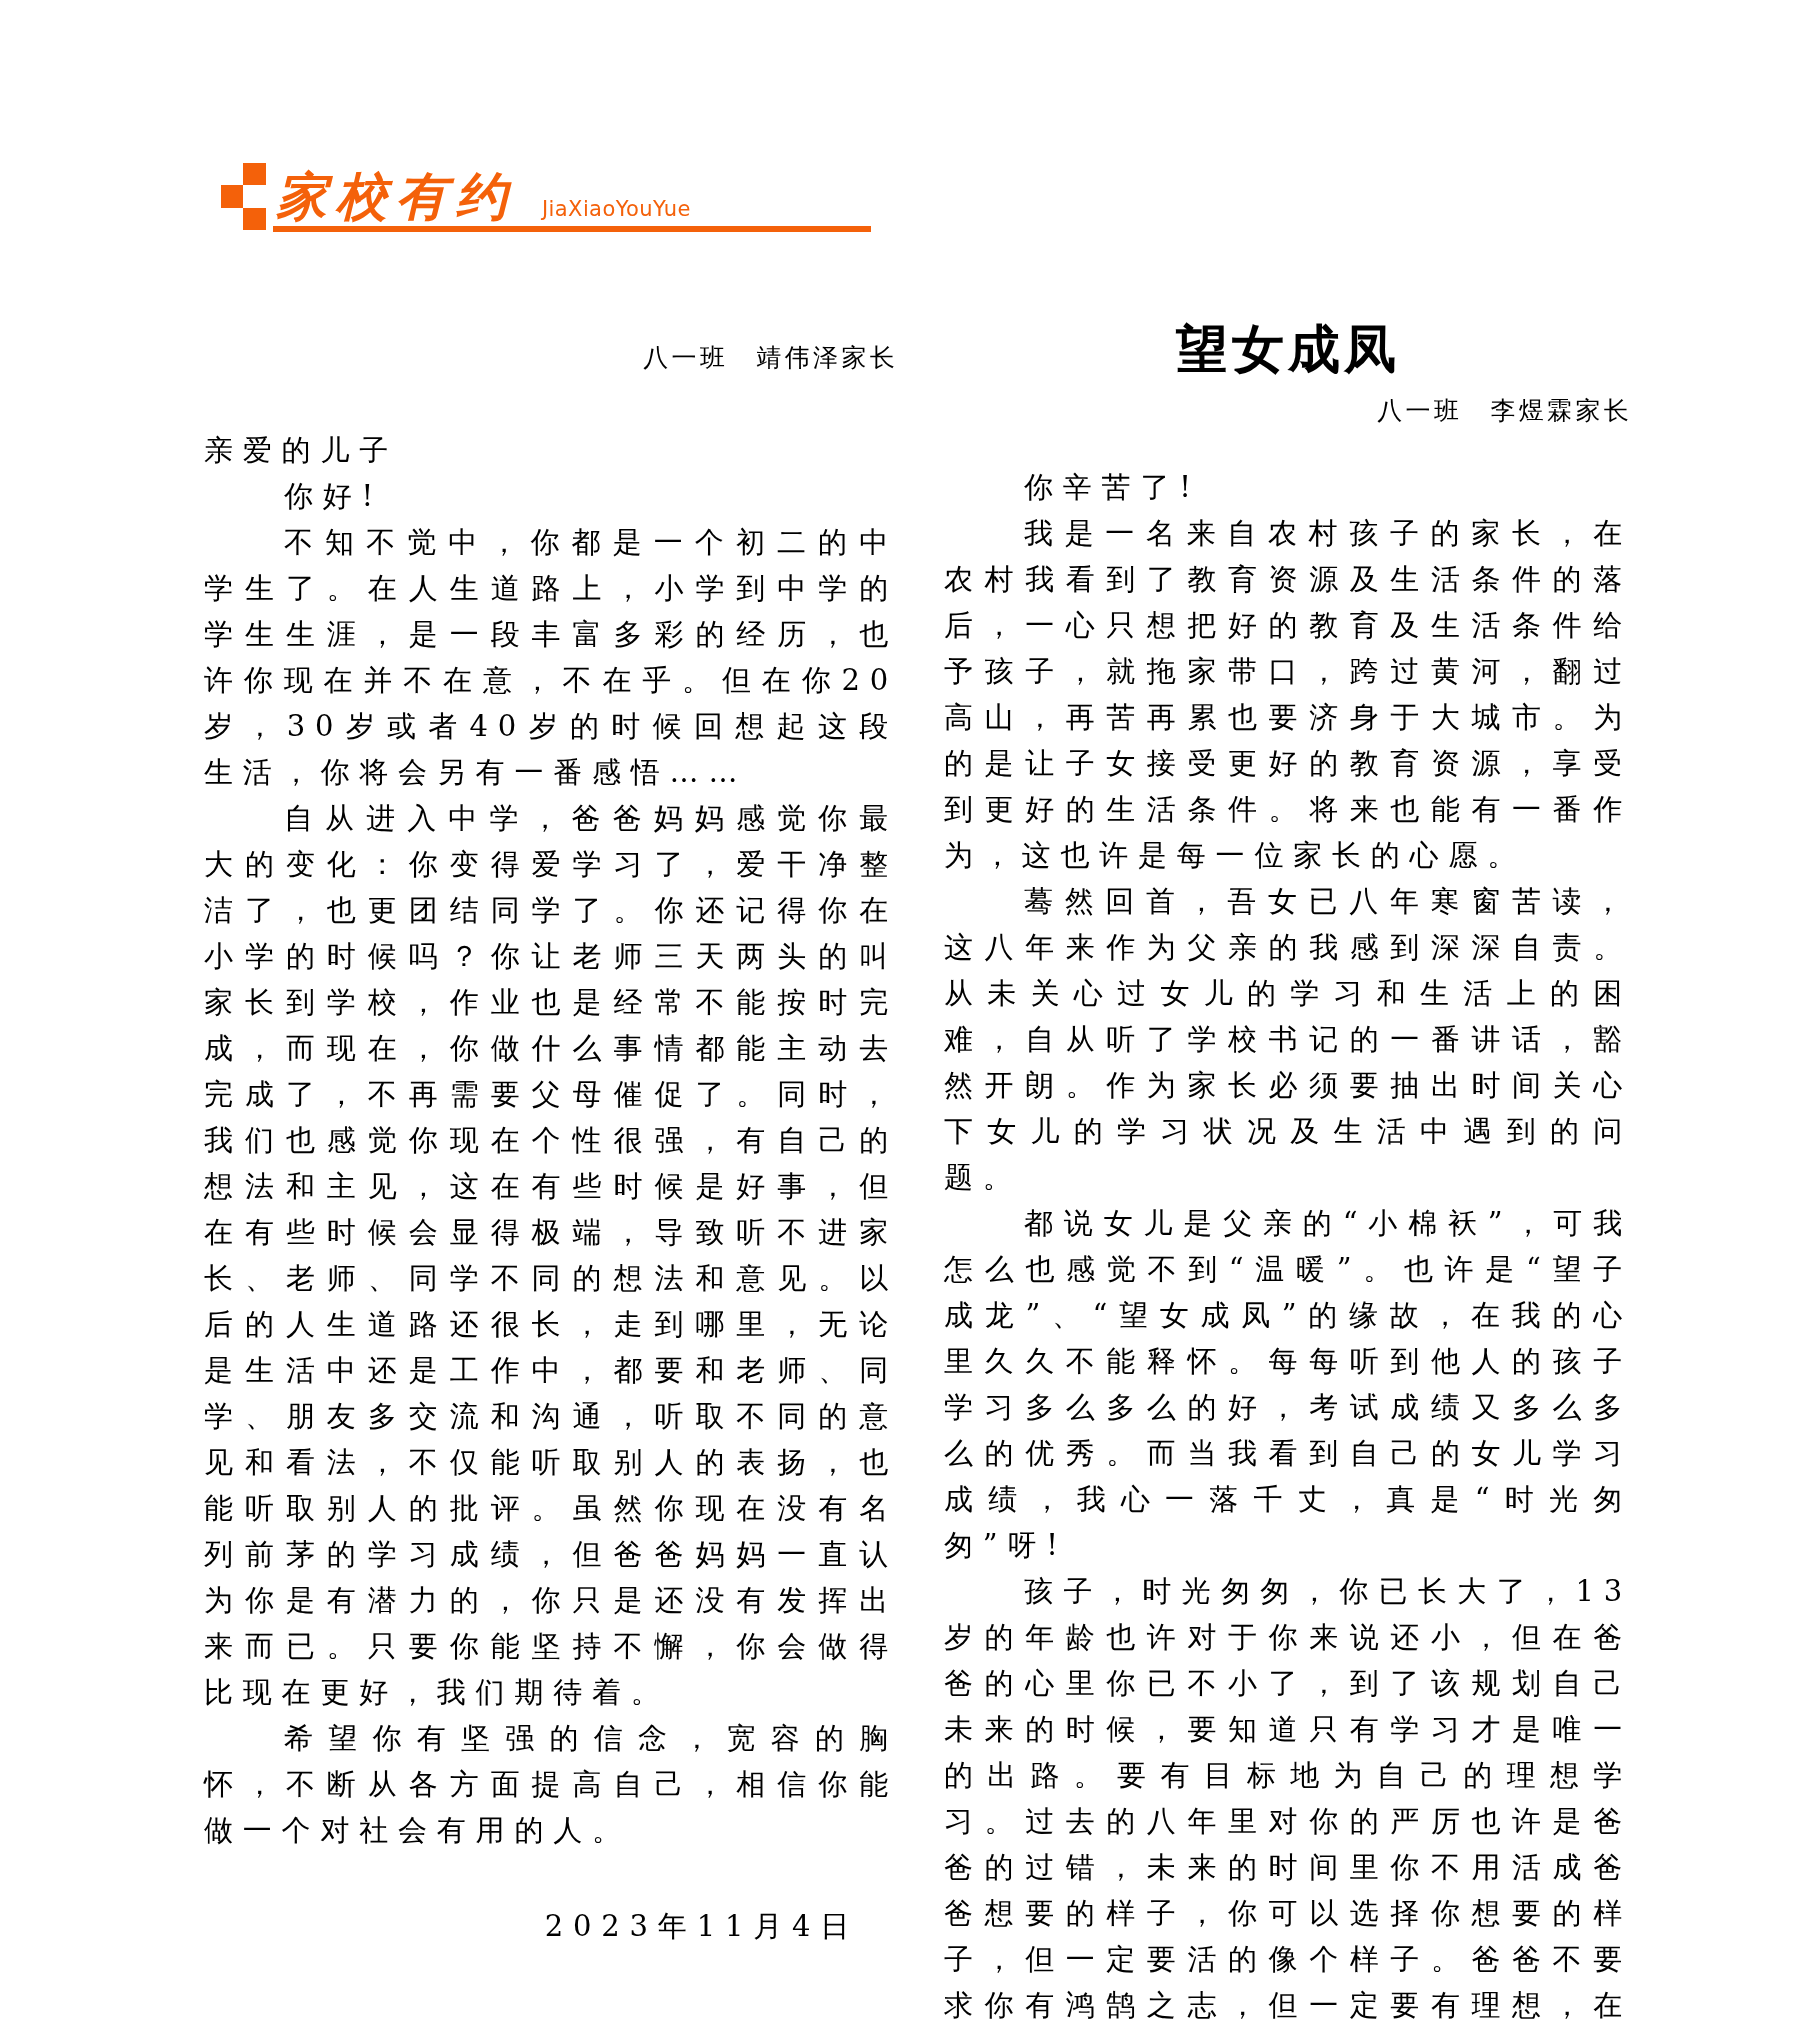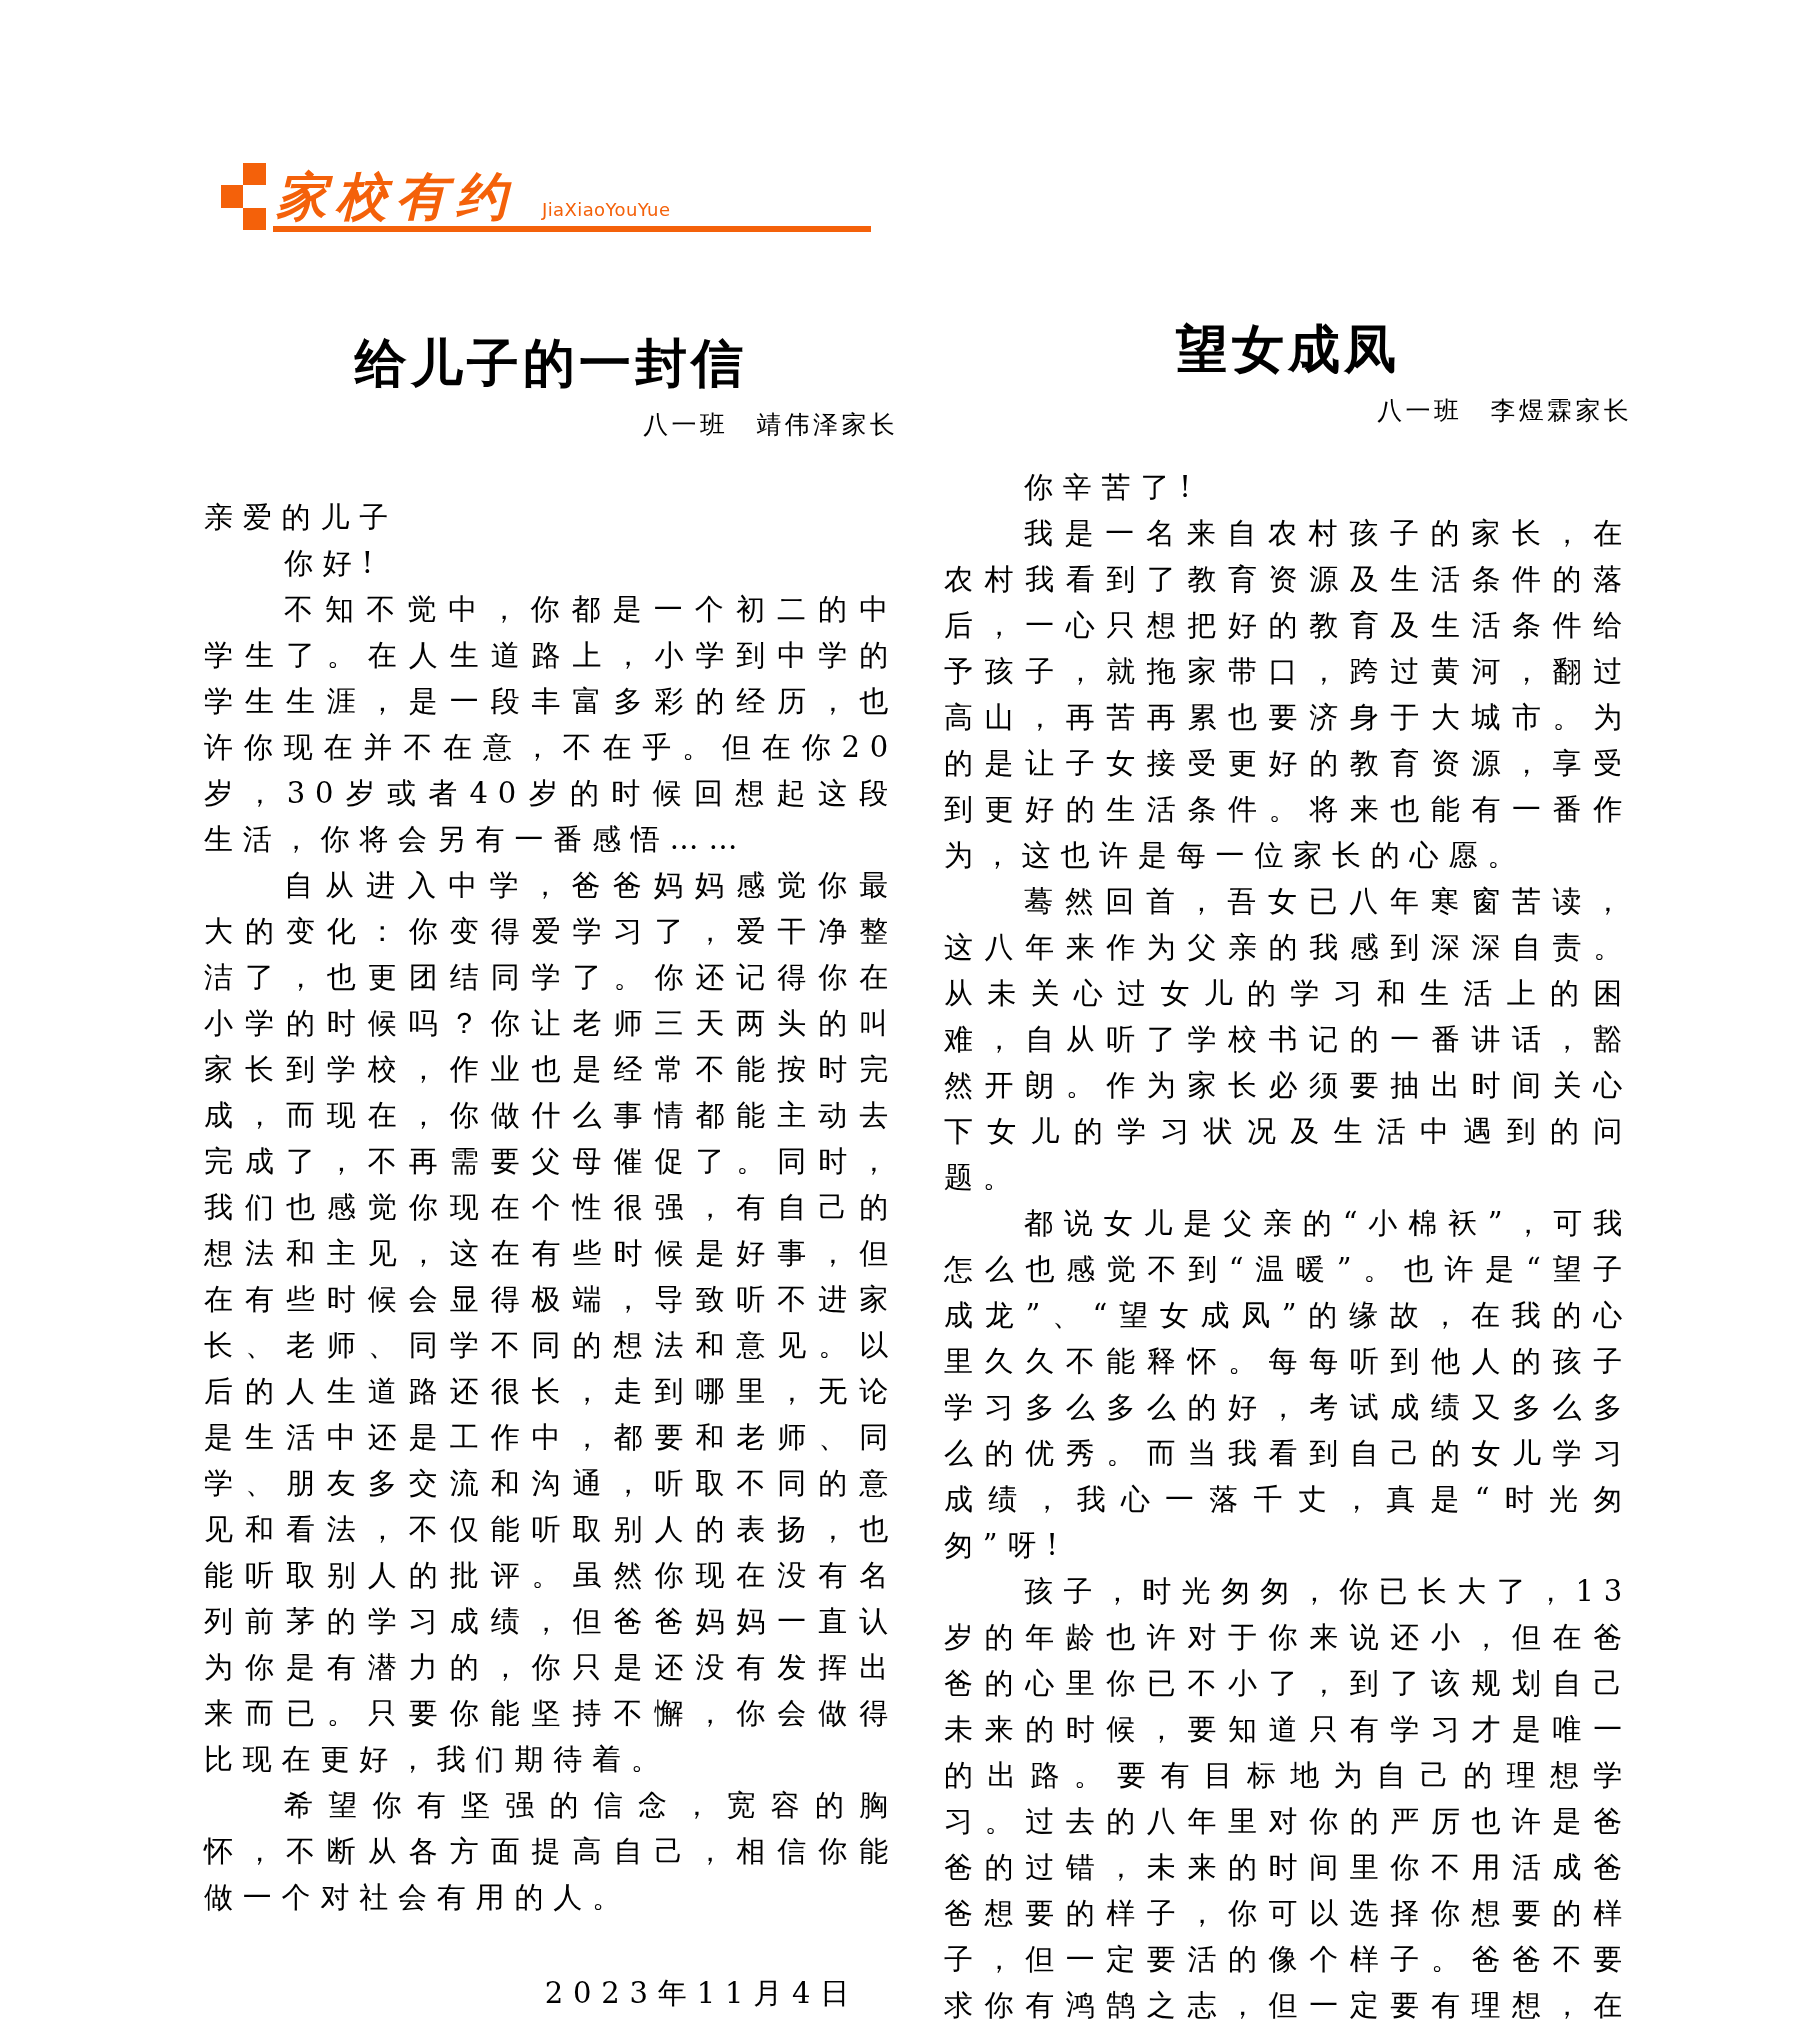--- a/index.html
+++ b/index.html
@@ -29,21 +29,21 @@
     font-size:51px;line-height:51px;
     font-weight:700;
     letter-spacing:9px;
     color:#f4610a;
     font-family:"DejaVu Sans","Liberation Sans",sans-serif;
     white-space:nowrap;
     font-style:italic;
   }
   .logo-pinyin{
     position:absolute;left:542px;top:199px;
-    font-size:18px;line-height:21px;
+    font-size:21px;line-height:21px;
     color:#f4610a;
     font-family:"DejaVu Sans","Liberation Sans",sans-serif;
     letter-spacing:0.4px;
     white-space:nowrap;
   }
   .logo-underline{
     position:absolute;left:273px;top:226px;
     width:598px;height:5.7px;
     background:#f4610a;
   }
@@ -106,21 +106,20 @@
         <span class="sq"></span>
         <span class="sq"></span>
         <span class="sq on"></span>
     </div>
     <div class="logo-title">家校有约</div>
     <div class="logo-pinyin">JiaXiaoYouYue</div>
     <div class="logo-underline"></div>
   </header>
 
   <article class="column col-left">
-    <h1 class="article-title">给儿子的一封信</h1>
     <div class="article-byline">八一班　靖伟泽家长</div>
     <div class="article-body">
       <p class="salutation">亲爱的儿子</p>
       <p>你好!</p>
       <p>不知不觉中，你都是一个初二的中学生了。在人生道路上，小学到中学的学生生涯，是一段丰富多彩的经历，也许你现在并不在意，不在乎。但在你20岁，30岁或者40岁的时候回想起这段生活，你将会另有一番感悟……</p>
       <p>自从进入中学，爸爸妈妈感觉你最大的变化：你变得爱学习了，爱干净整洁了，也更团结同学了。你还记得你在小学的时候吗？你让老师三天两头的叫家长到学校，作业也是经常不能按时完成，而现在，你做什么事情都能主动去完成了，不再需要父母催促了。同时，我们也感觉你现在个性很强，有自己的想法和主见，这在有些时候是好事，但在有些时候会显得极端，导致听不进家长、老师、同学不同的想法和意见。以后的人生道路还很长，走到哪里，无论是生活中还是工作中，都要和老师、同学、朋友多交流和沟通，听取不同的意见和看法，不仅能听取别人的表扬，也能听取别人的批评。虽然你现在没有名列前茅的学习成绩，但爸爸妈妈一直认为你是有潜力的，你只是还没有发挥出来而已。只要你能坚持不懈，你会做得比现在更好，我们期待着。</p>
       <p>希望你有坚强的信念，宽容的胸怀，不断从各方面提高自己，相信你能做一个对社会有用的人。</p>
     </div>
     <div class="signature-block">
       <div>2023年11月4日</div>

